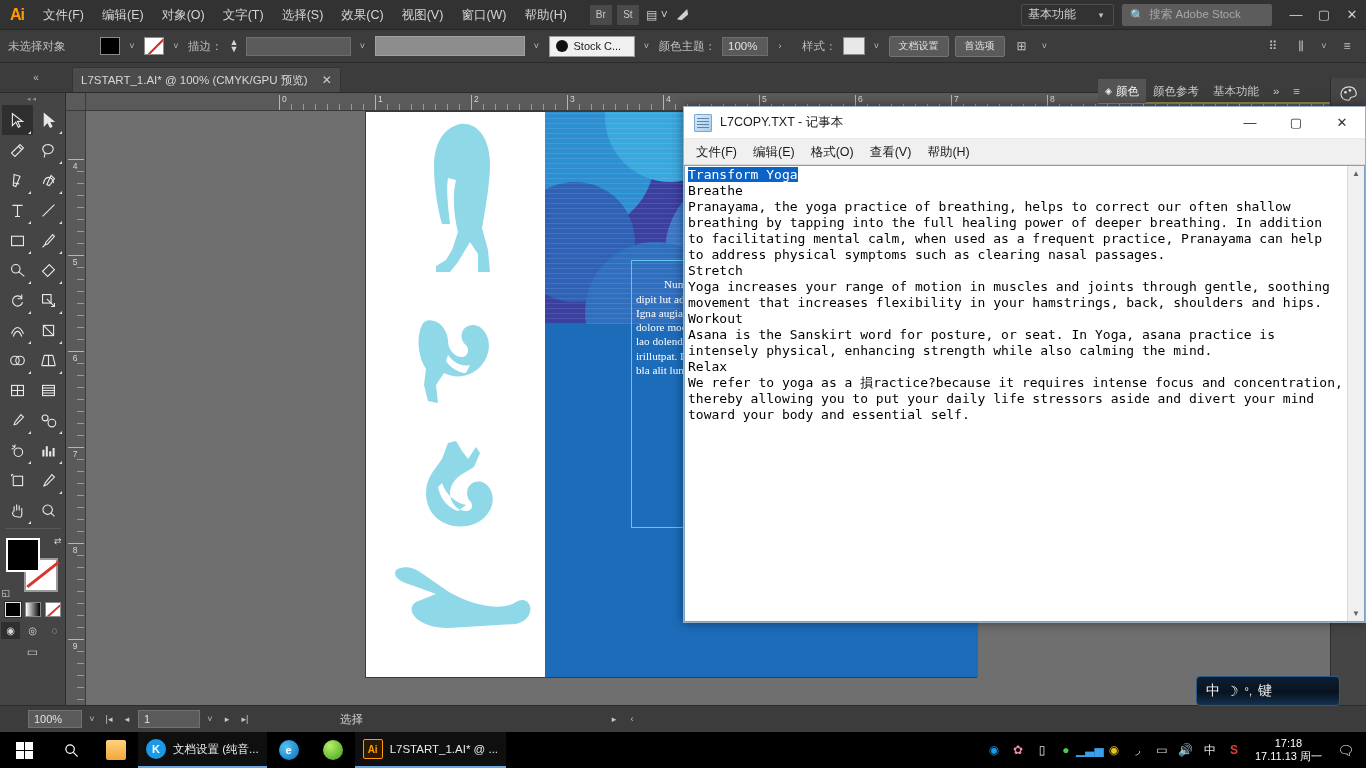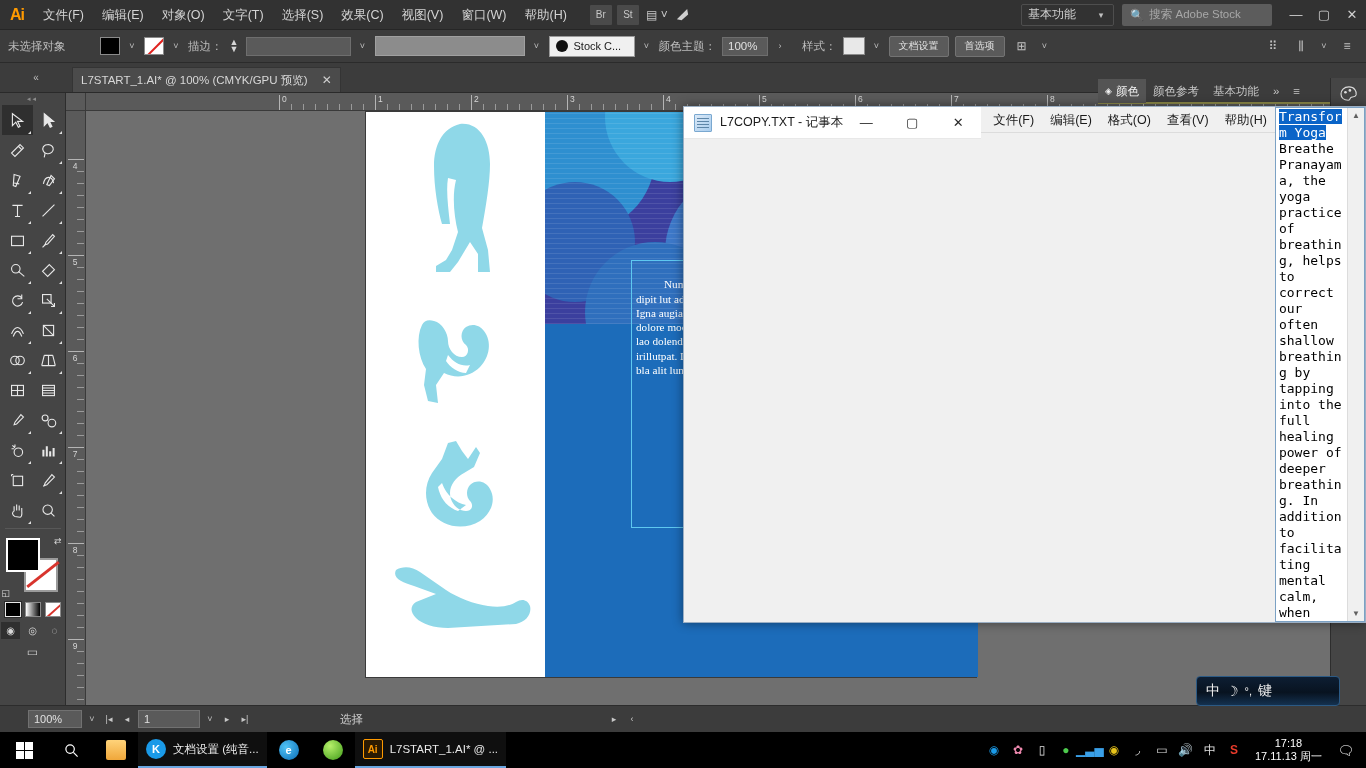--- a/index.html
+++ b/index.html
@@ -213,21 +213,21 @@
     display: flex; align-items: center; padding-left: 5px; color: #e0e0e0;
   }
   .nav-ic { color: #c8c8c8; font-size: 9px; width: 14px; text-align: center; }
   .status-sel { margin-left: 84px; font-size: 11.5px; color: #d2d2d2; }
 
   
   .notepad {
     position: absolute; left: 683px; top: 106px; width: 683px; height: 517px;
     background: #f0f0f0; border: 1px solid #9bafc4;
     box-shadow: 0 0 10px rgba(0,0,0,0.45);
-    display: flex; flex-direction: row;
+    display: flex; flex-direction: column;
   }
   .np-title {
     height: 32px; background: #ffffff; display: flex; align-items: center;
     border-bottom: 1px solid #e8e8e8;
   }
   .np-icon {
     width: 18px; height: 18px; margin: 0 8px 0 10px; position: relative;
     background: linear-gradient(135deg, #dbe9f7 0%, #a9cdee 100%);
     border: 1px solid #7aa8d0; border-radius: 1px;
   }

